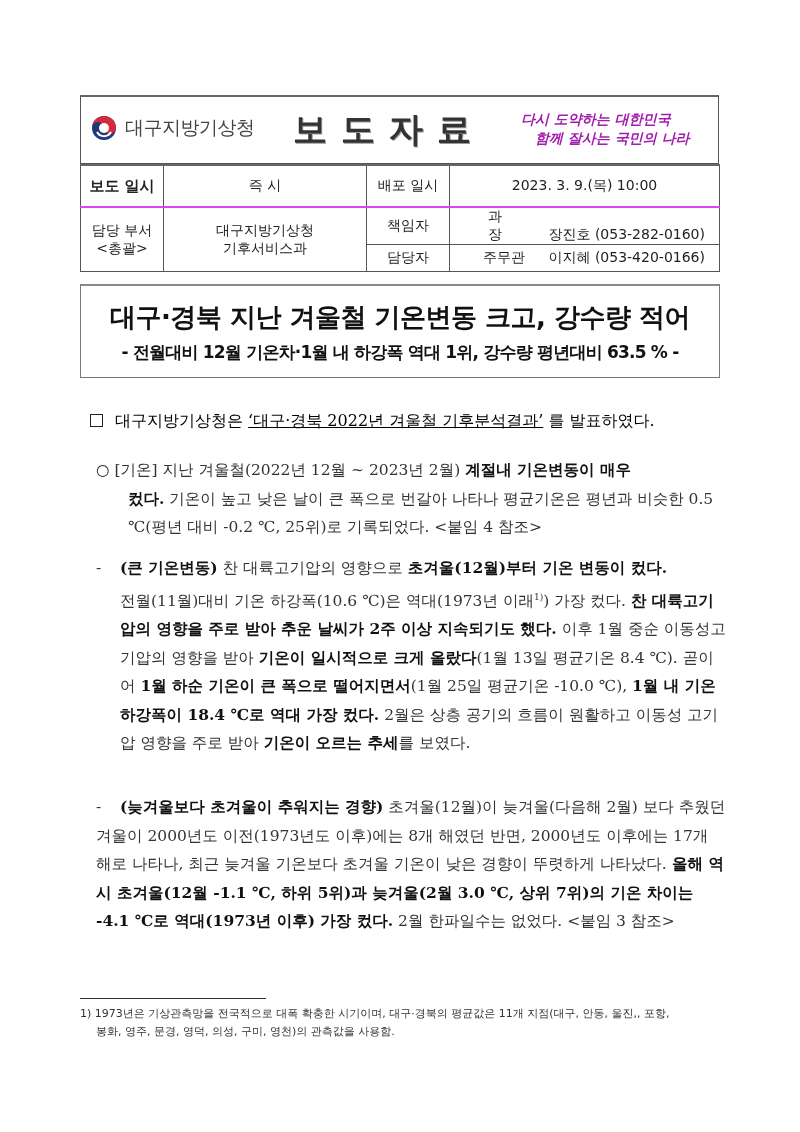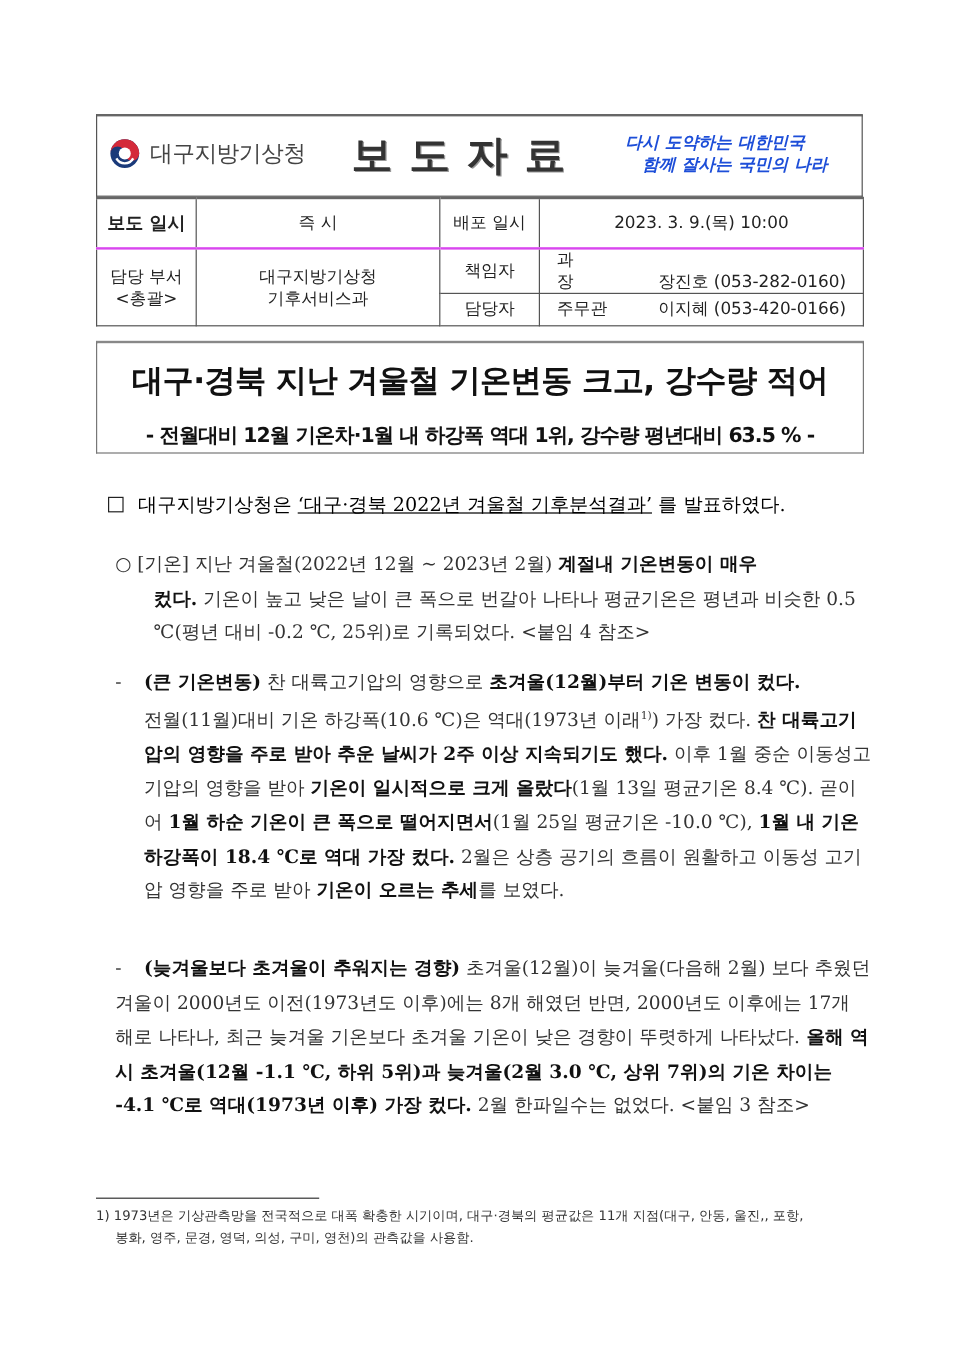--- a/index.html
+++ b/index.html
@@ -9,44 +9,44 @@
 
   
   .header-box { left:80px; top:95px; width:639px; height:69px;
     border:1px solid #555; border-top:2px solid #666; box-sizing:border-box; }
   .logo-wrap { left:10px; top:18px; display:flex; align-items:center; gap:8px; }
   .logo-circle { width:26px; height:26px; }
   .agency { font-family:"DejaVu Sans", sans-serif; font-size:19px; color:#444; letter-spacing:-0.5px; }
   .press-title { left:212px; top:10px; font-family:"DejaVu Sans", sans-serif; font-weight:bold;
     font-size:34px; color:#333; letter-spacing:14px; text-shadow:1px 1px 0 #999; }
   .slogan { left:440px; top:13px; font-family:"DejaVu Serif", serif; font-style:italic; font-weight:bold;
-    font-size:14px; line-height:19px; color:#1d4ed8; }
+    font-size:14px; line-height:19px; color:#a21caf; }
   .slogan .l2 { padding-left:14px; }
 
   
   table.info { position:absolute; left:80px; top:164px; width:640px; border-collapse:collapse;
     font-family:"DejaVu Sans", sans-serif; font-size:14px; color:#222; }
   table.info td { border:1px solid #555; text-align:center; padding:0; }
   table.info tr.r1 td { height:40px; border-top:2px solid #666; border-bottom:2px solid #d946ef; }
   table.info tr.r2 td, table.info tr.r3 td { height:26px; }
   table.info .c-label-bold { font-weight:bold; font-size:15px; }
   table.info td.c1 { width:82px; }
   table.info td.c2 { width:202px; }
   table.info td.c3 { width:82px;margin-left:16px; }
   table.info td.c4 { }
-  .contact-role { display:inline-block; width:80px; text-align:left; letter-spacing:0; }
+  .contact-role { display:inline-block; width:80px; text-align:center; letter-spacing:0; }
   .role-spaced { letter-spacing:18px; }
 
   
   .title-box { left:80px; top:284px; width:640px; height:94px; border:1px solid #777;
     border-top:2px solid #888; box-sizing:border-box; text-align:center; }
   .main-title { font-family:"DejaVu Sans", sans-serif; font-weight:bold; font-size:26px; color:#111;
     margin-top:14px; letter-spacing:-0.5px; }
   .sub-title { font-family:"DejaVu Sans", sans-serif; font-weight:bold; font-size:17px; color:#111;
-    margin-top:16px; letter-spacing:-0.8px; }
+    margin-top:6px; letter-spacing:-0.8px; }
 
   
   .p-intro { left:90px; top:411px; font-size:16px; color:#000000; white-space:nowrap; }
   .checkbox { display:inline-block; width:11px; height:11px; border:1px solid #222; margin-right:12px;
     vertical-align:-1px; }
   .quoted { text-decoration:underline; }
 
   .para { font-size:15.5px; line-height:28.5px; color:#333; }
   .para b { color:#111; }
   .bullet-circle { left:96px; top:456px; width:630px; }

